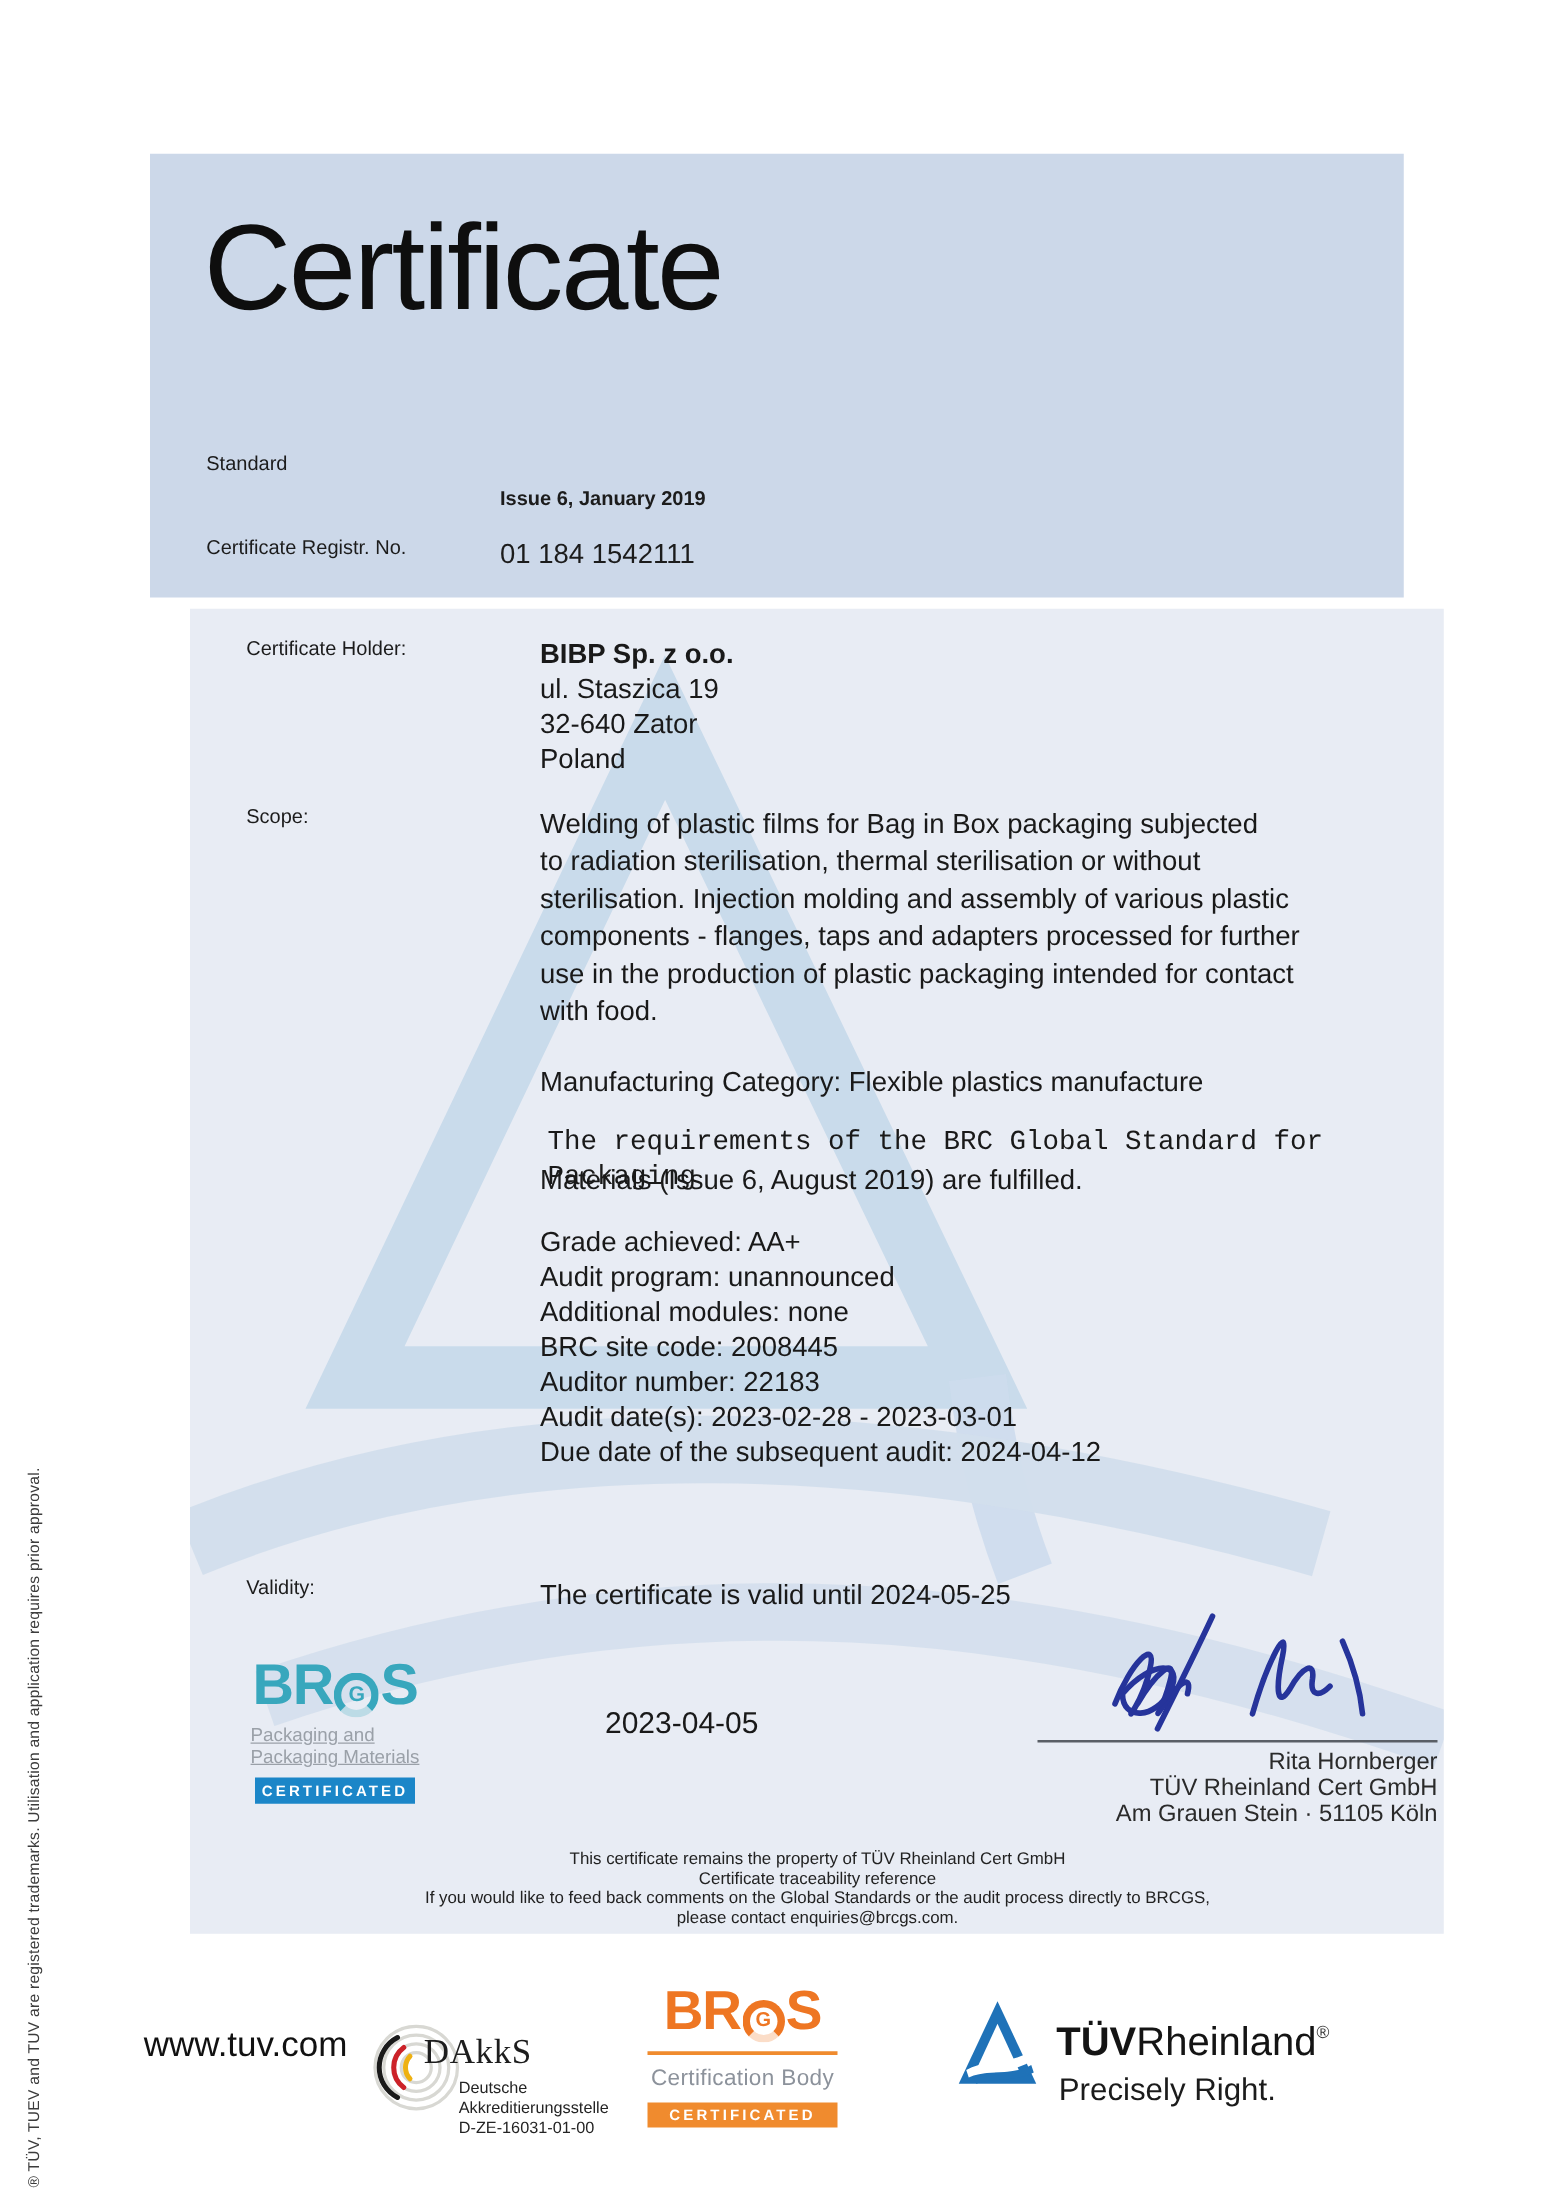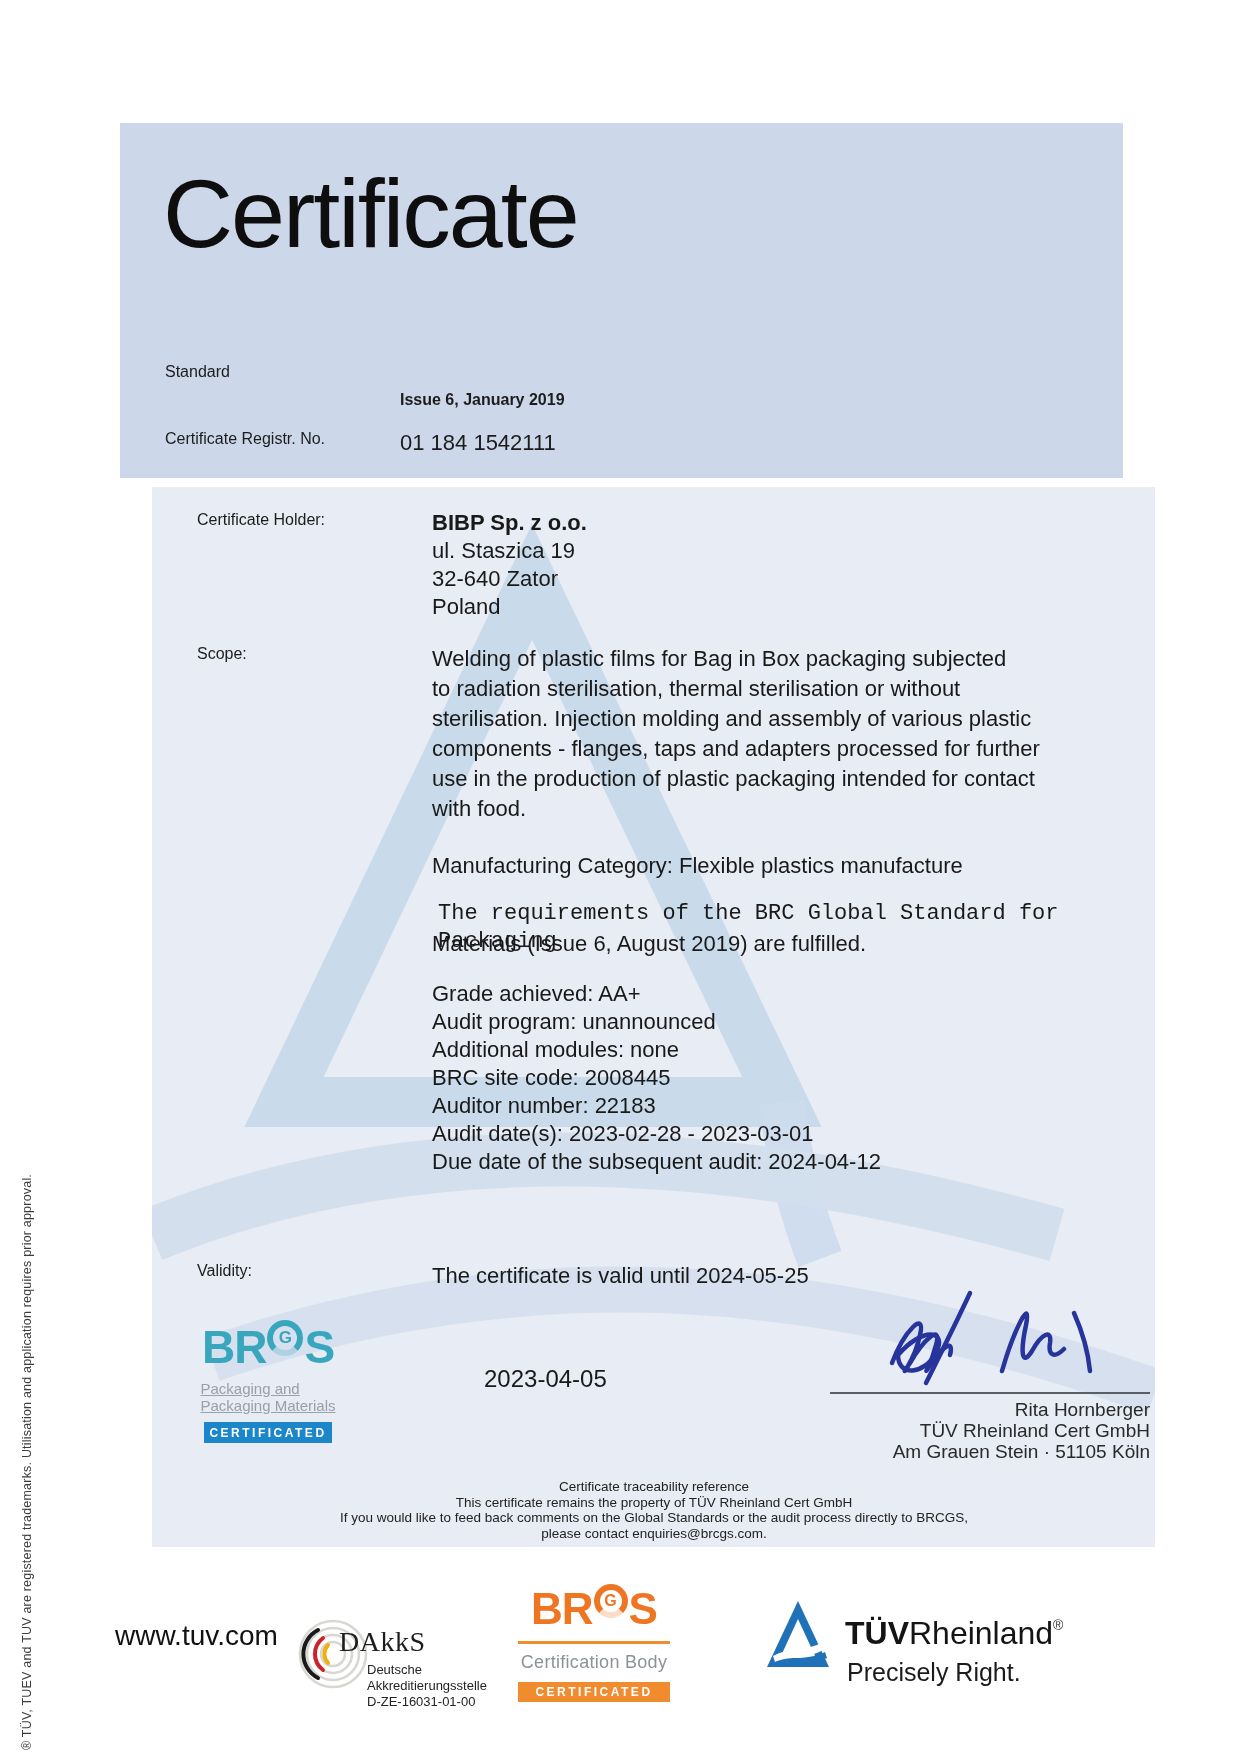--- a/index.html
+++ b/index.html
@@ -23,21 +23,21 @@
   .lbl{font-size:16px;color:#1c1c1c;}
   .val{font-size:22px;color:#1c1c1c;}
   .std-val{font-size:24px;font-weight:bold;}
   .std-issue{font-size:16px;font-weight:bold;}
   
   .bb{position:absolute;z-index:1;}
   .bold{font-weight:bold;}
   .line22{font-size:22px;line-height:28px;}
   
   .brcgs{display:flex;flex-direction:column;align-items:center;width:162px;}
-  .brcgs-letters{display:flex;align-items:flex-start;font-weight:bold;}
+  .brcgs-letters{display:flex;align-items:flex-end;font-weight:bold;}
   .brcgs-letters .txt{font-size:46px;letter-spacing:-1px;}
   .ring{display:flex;align-items:center;justify-content:center;border-radius:50%;box-sizing:border-box;}
   .ring .g{font-weight:bold;}
   .teal{color:#38a7bd;}
   .ring.teal-ring{width:36px;height:36px;border:6px solid #38a7bd;border-bottom-color:rgba(56,167,189,.25);margin:0 1px;}
   .ring.teal-ring .g{font-size:17px;color:#38a7bd;}
   .brcgs-sub{font-size:15px;line-height:17px;color:#9aa0a8;text-align:left;margin-top:6px;text-decoration:underline;}
   .badge{margin-top:8px;height:21px;display:flex;align-items:center;justify-content:center;
          color:#fff;font-size:12px;font-weight:bold;letter-spacing:2.5px;}
   .badge.blue{background:#1b86c8;width:128px;}
@@ -149,22 +149,22 @@
         <path d="M150,92 C162,50 180,16 174,46 C168,74 170,88 180,72 C190,54 200,50 198,64 C196,76 202,80 212,70"></path>
         <path d="M222,34 C230,52 236,72 238,92"></path>
       </g>
     </svg>
     <div class="bb sig-line" style="left:678px;top:905px;"></div>
     <div class="bb sig-text" style="left:678px;top:913px;">Rita Hornberger</div>
     <div class="bb sig-text" style="left:678px;top:934px;">TÜV Rheinland Cert GmbH</div>
     <div class="bb sig-text" style="left:678px;top:955px;">Am Grauen Stein · 51105 Köln</div>
 
     <div class="bb fine" style="left:172px;top:992px;">
+      <div>This certificate remains the property of TÜV Rheinland Cert GmbH</div>
       <div>Certificate traceability reference</div>
-      <div>This certificate remains the property of TÜV Rheinland Cert GmbH</div>
       <div>If you would like to feed back comments on the Global Standards or the audit process directly to BRCGS,</div>
       <div>please contact enquiries@brcgs.com.</div>
     </div>
   </div>
 
   <div class="website">www.tuv.com</div>
 
   <div class="dakks">
     <svg width="80" height="80" viewBox="0 0 80 80">
       <g fill="none" stroke="#d8d8d3" stroke-width="2.6">

